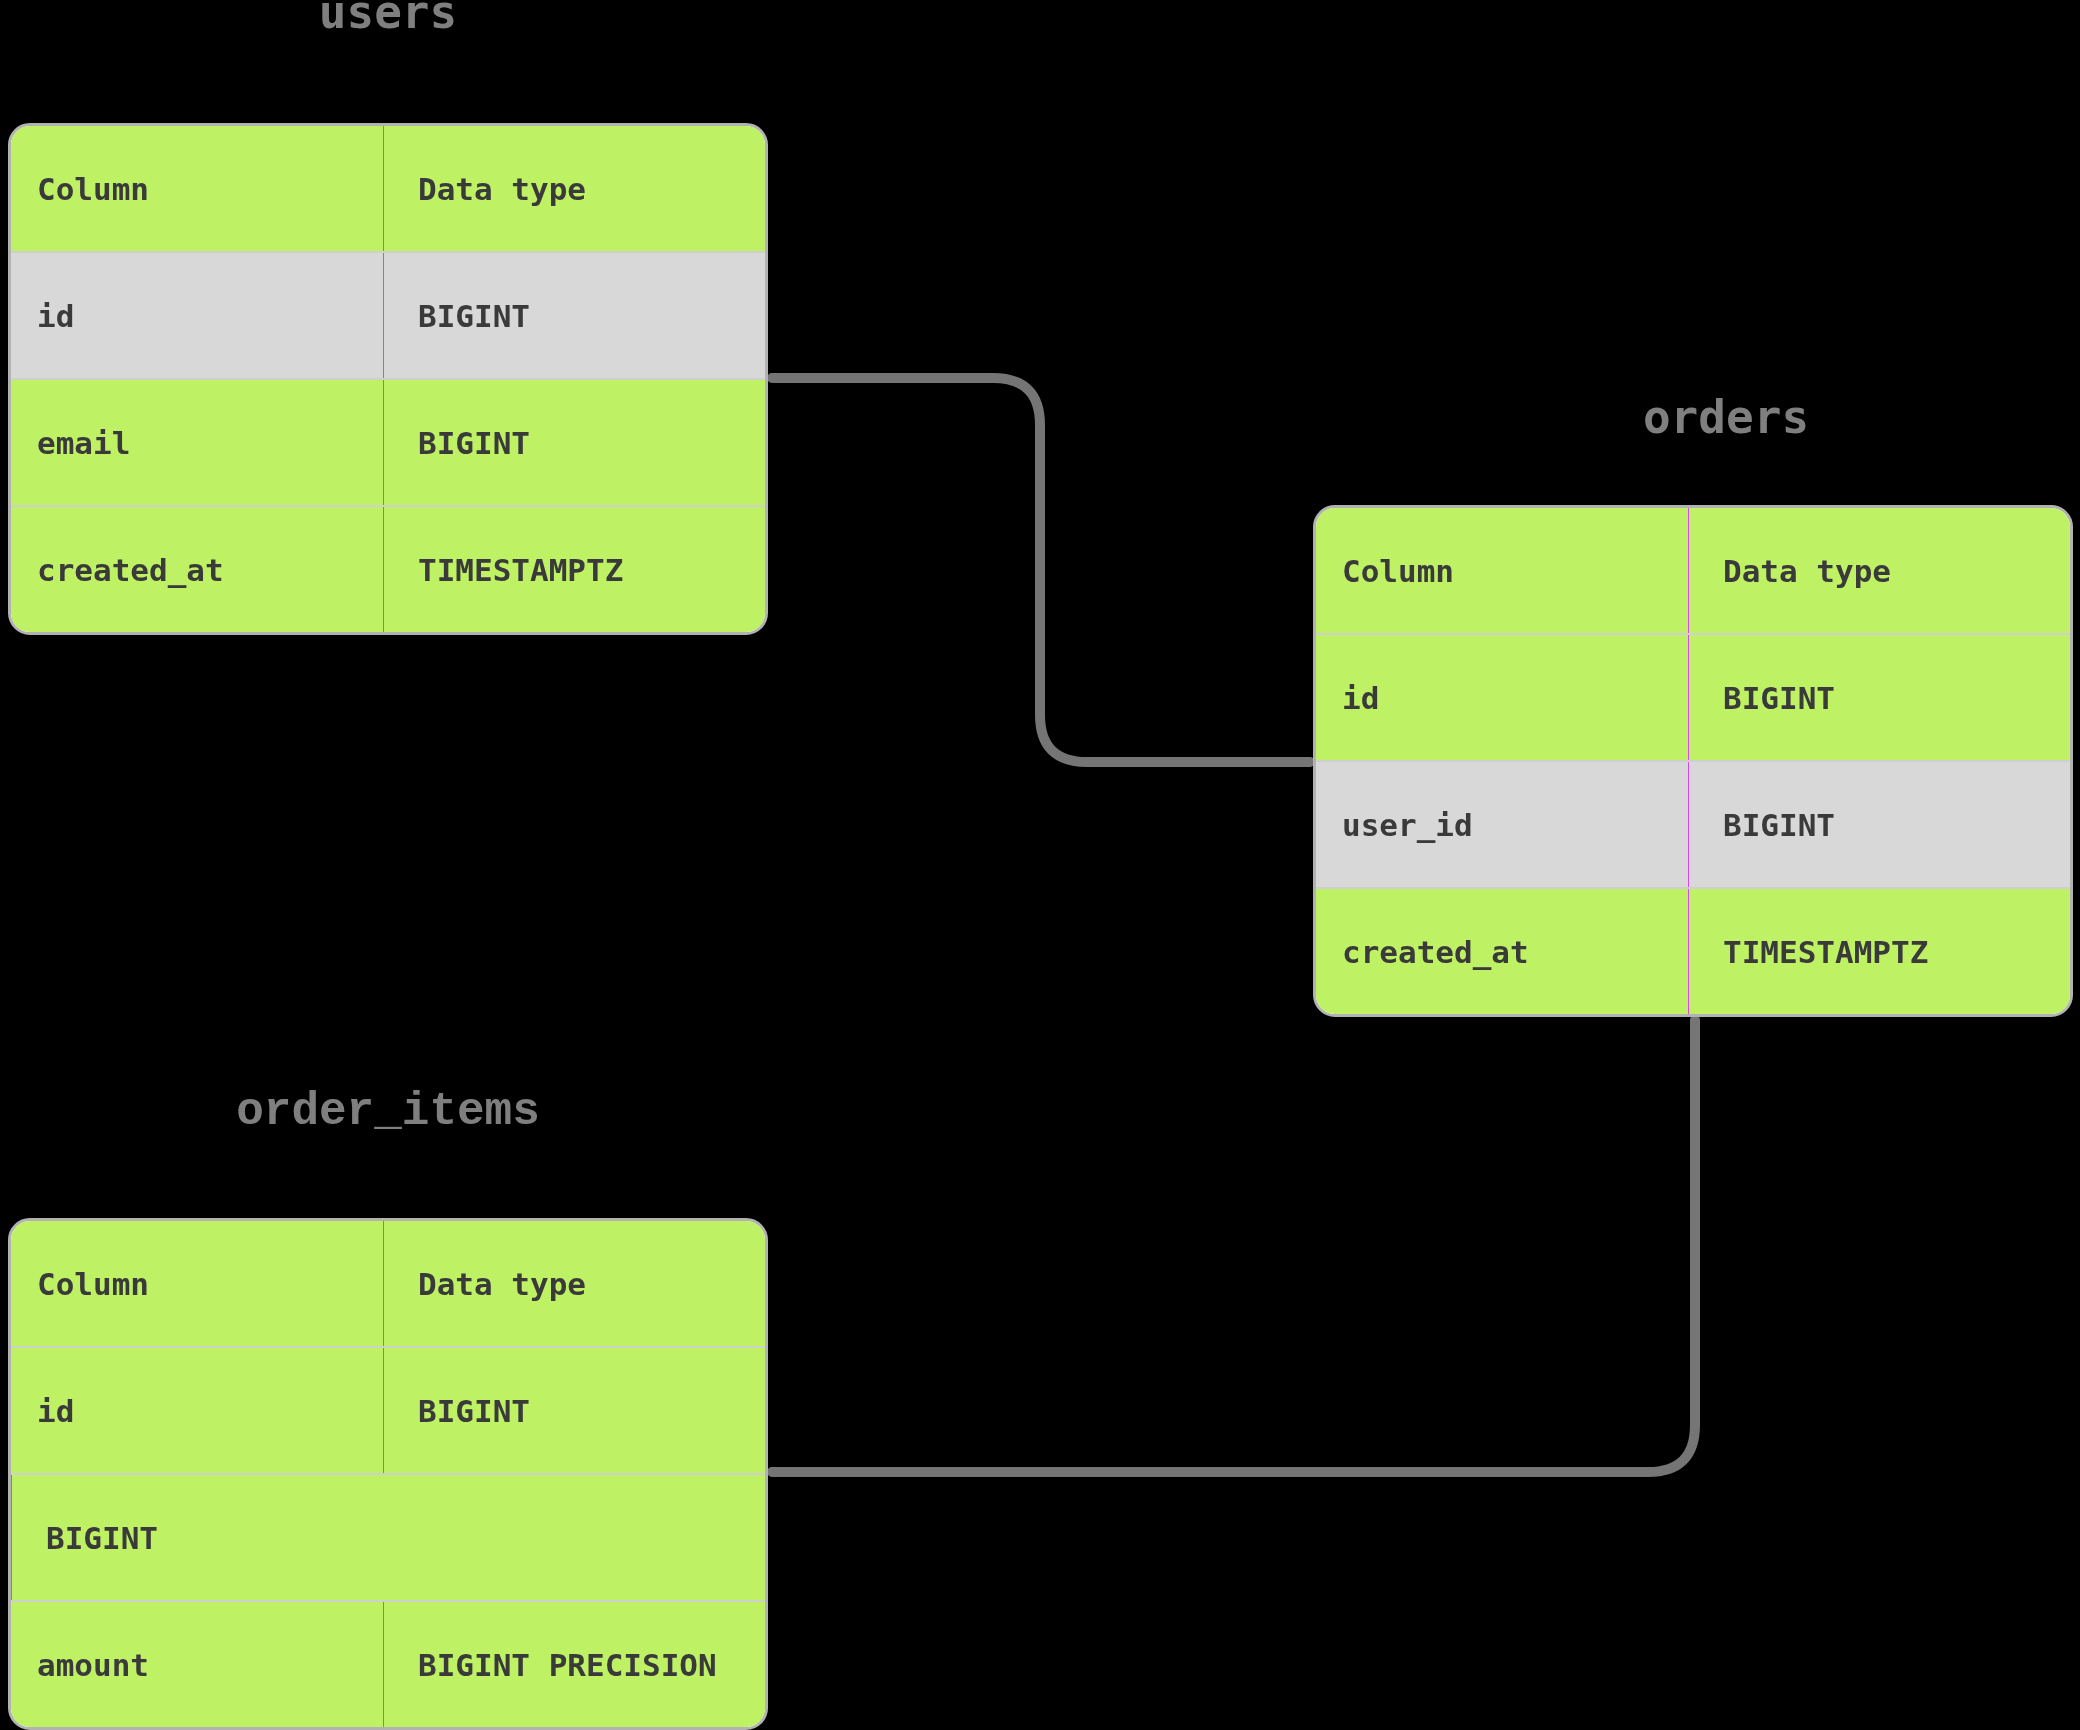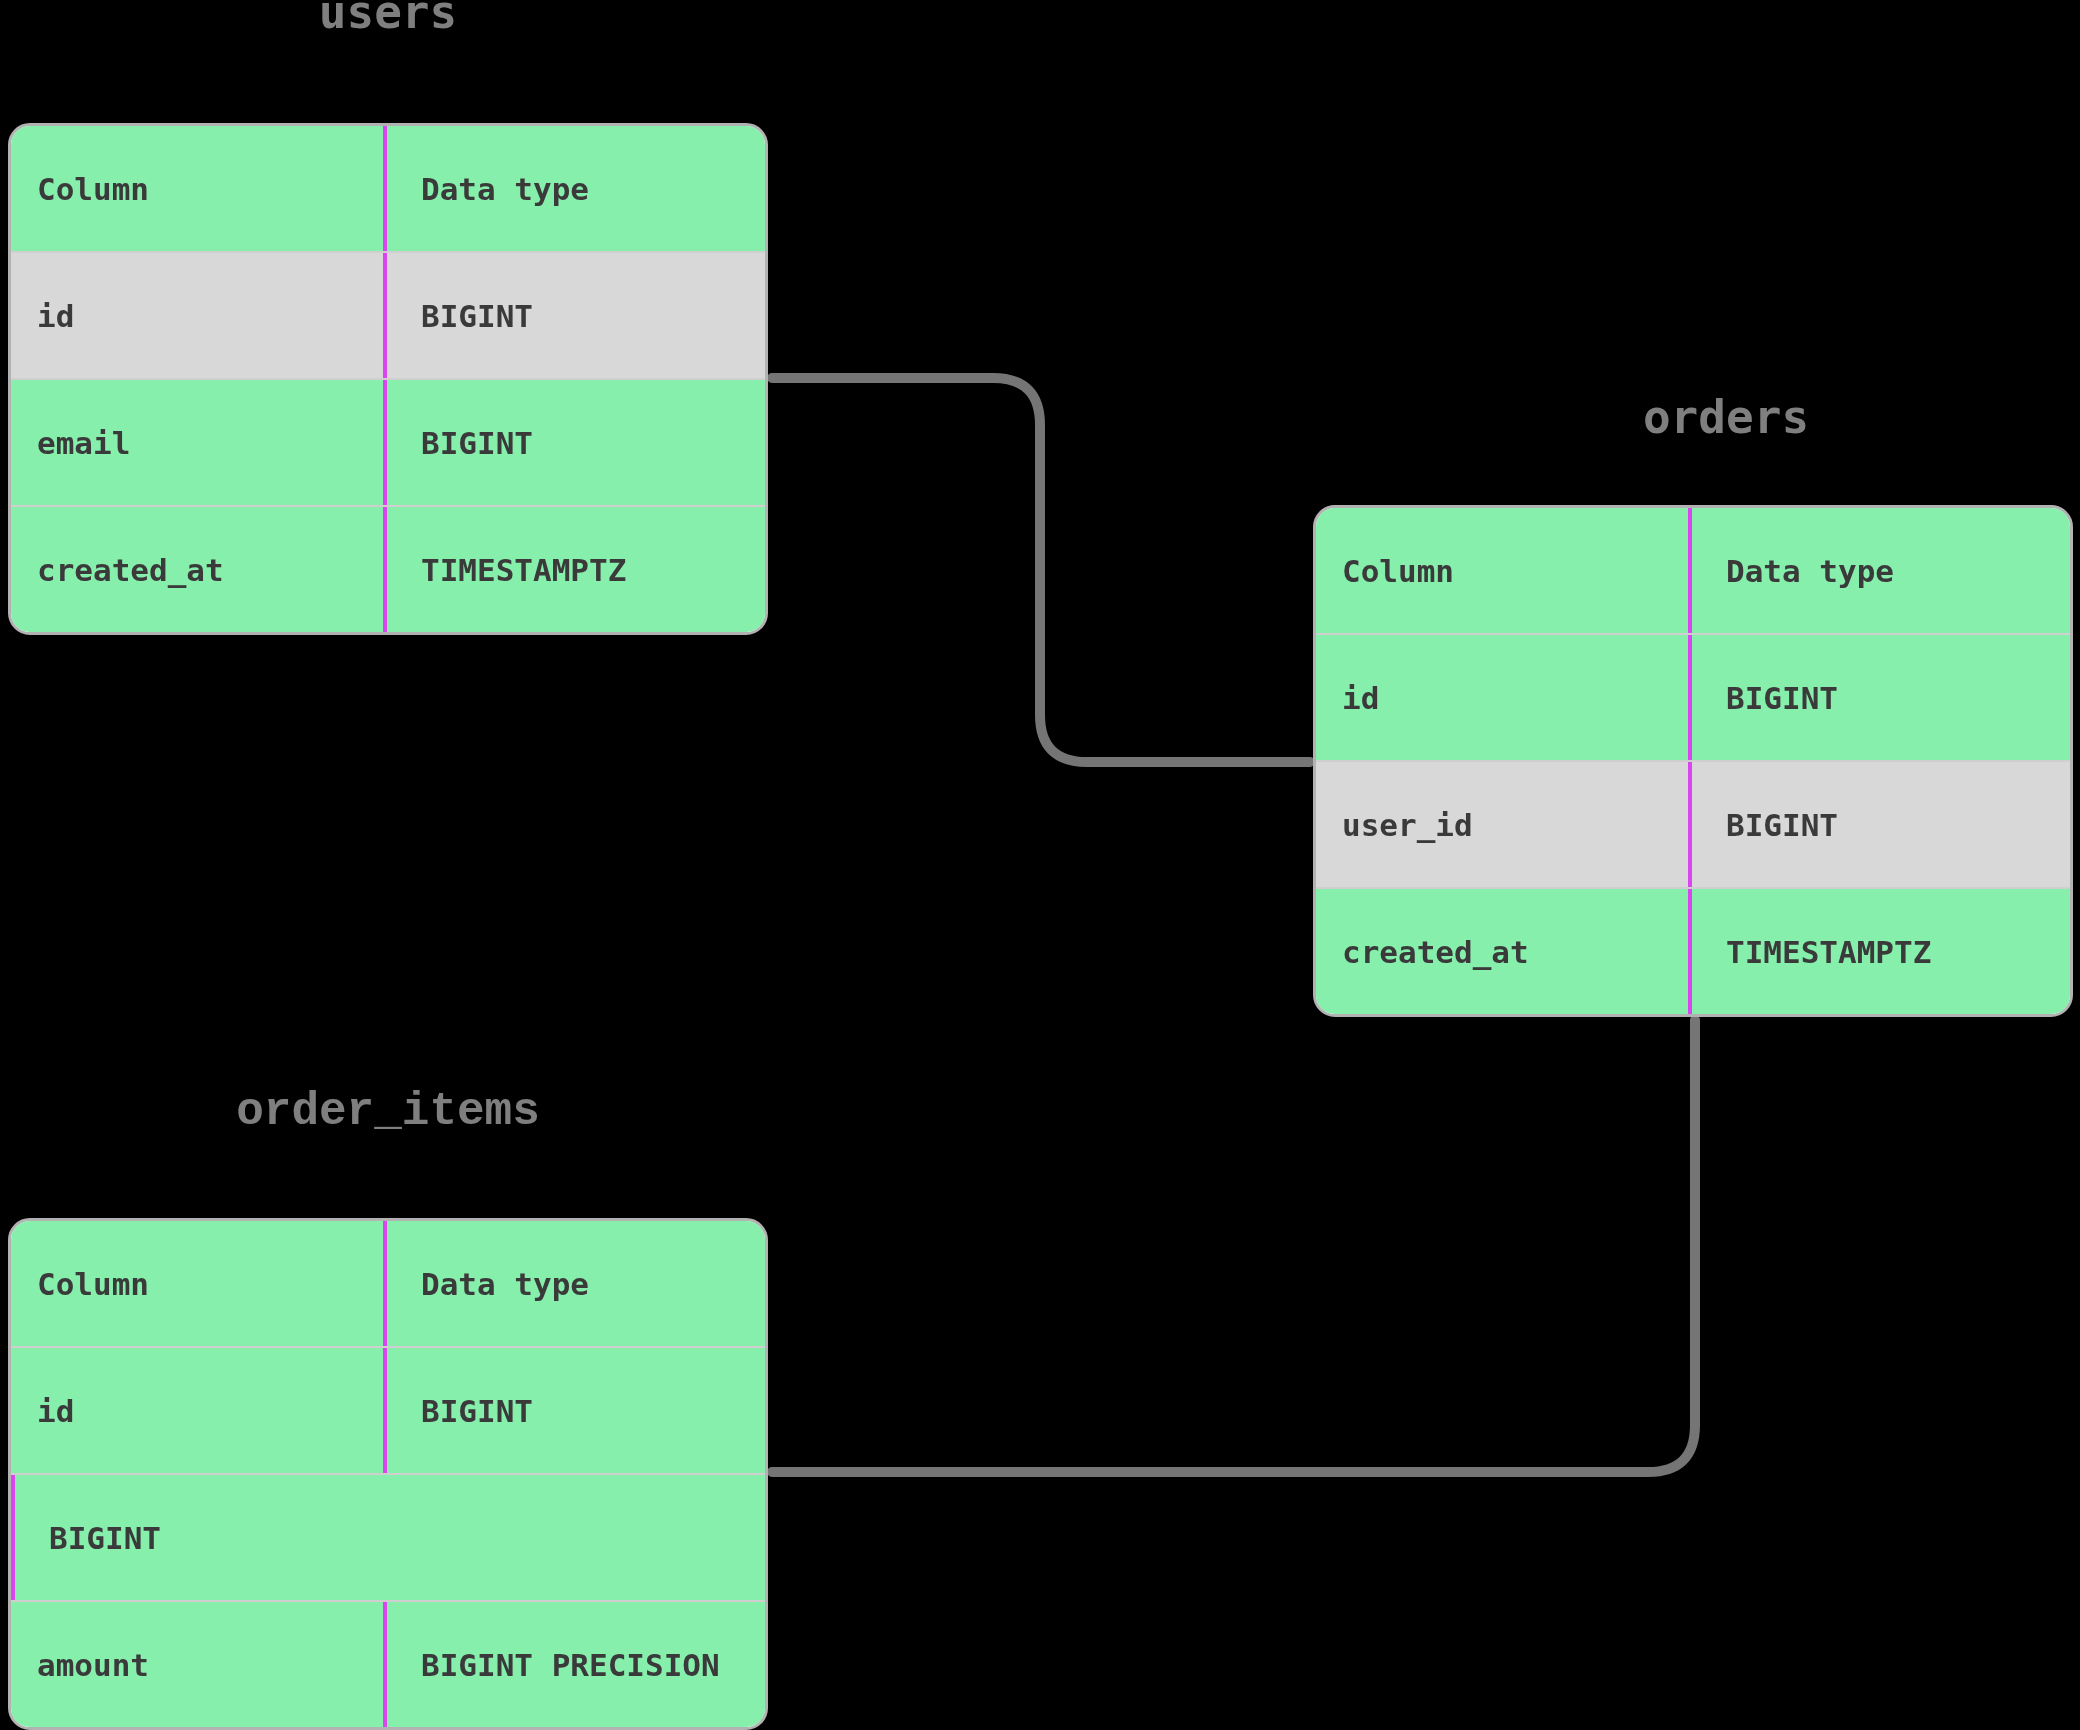--- a/index.html
+++ b/index.html
@@ -58,21 +58,21 @@
   .card-users { left: 8px; top: 123px; }
   .card-orders { left: 1313px; top: 505px; }
   .card-order-items { left: 8px; top: 1218px; }
 
   .t-row {
     display: grid;
     grid-template-columns: 372px 1fr;
     height: 127px;
     box-sizing: border-box;
     border-top: 2px solid #cfcfcf;
-    background: #86efac;
+    background: #bef264;
   }
   .t-row.header {
     height: 125px;
     border-top: none;
   }
   .t-row.highlight {
     background: #d8d8d8;
   }
 
   .t-cell {
@@ -80,21 +80,21 @@
     align-items: center;
     padding-left: 26px;
     font-family: "DejaVu Sans Mono", monospace;
     font-size: 31px;
     font-weight: 600;
     color: #3a3a3a;
     white-space: nowrap;
     overflow: hidden;
   }
   .t-cell.type-col {
-    border-left: 4px solid #d946ef;
+    border-left: 1px solid #d946ef;
     padding-left: 34px;
   }
 </style>
 </head>
 <body>
 
 <div class="stage">
 
   <svg class="connectors" viewBox="0 0 2080 1730" aria-hidden="true">
     <path d="M 772 378 H 993 Q 1040 378 1040 425 V 715 Q 1040 762 1087 762 H 1310" fill="none" stroke="#757575" stroke-width="10" stroke-linecap="round"></path>

